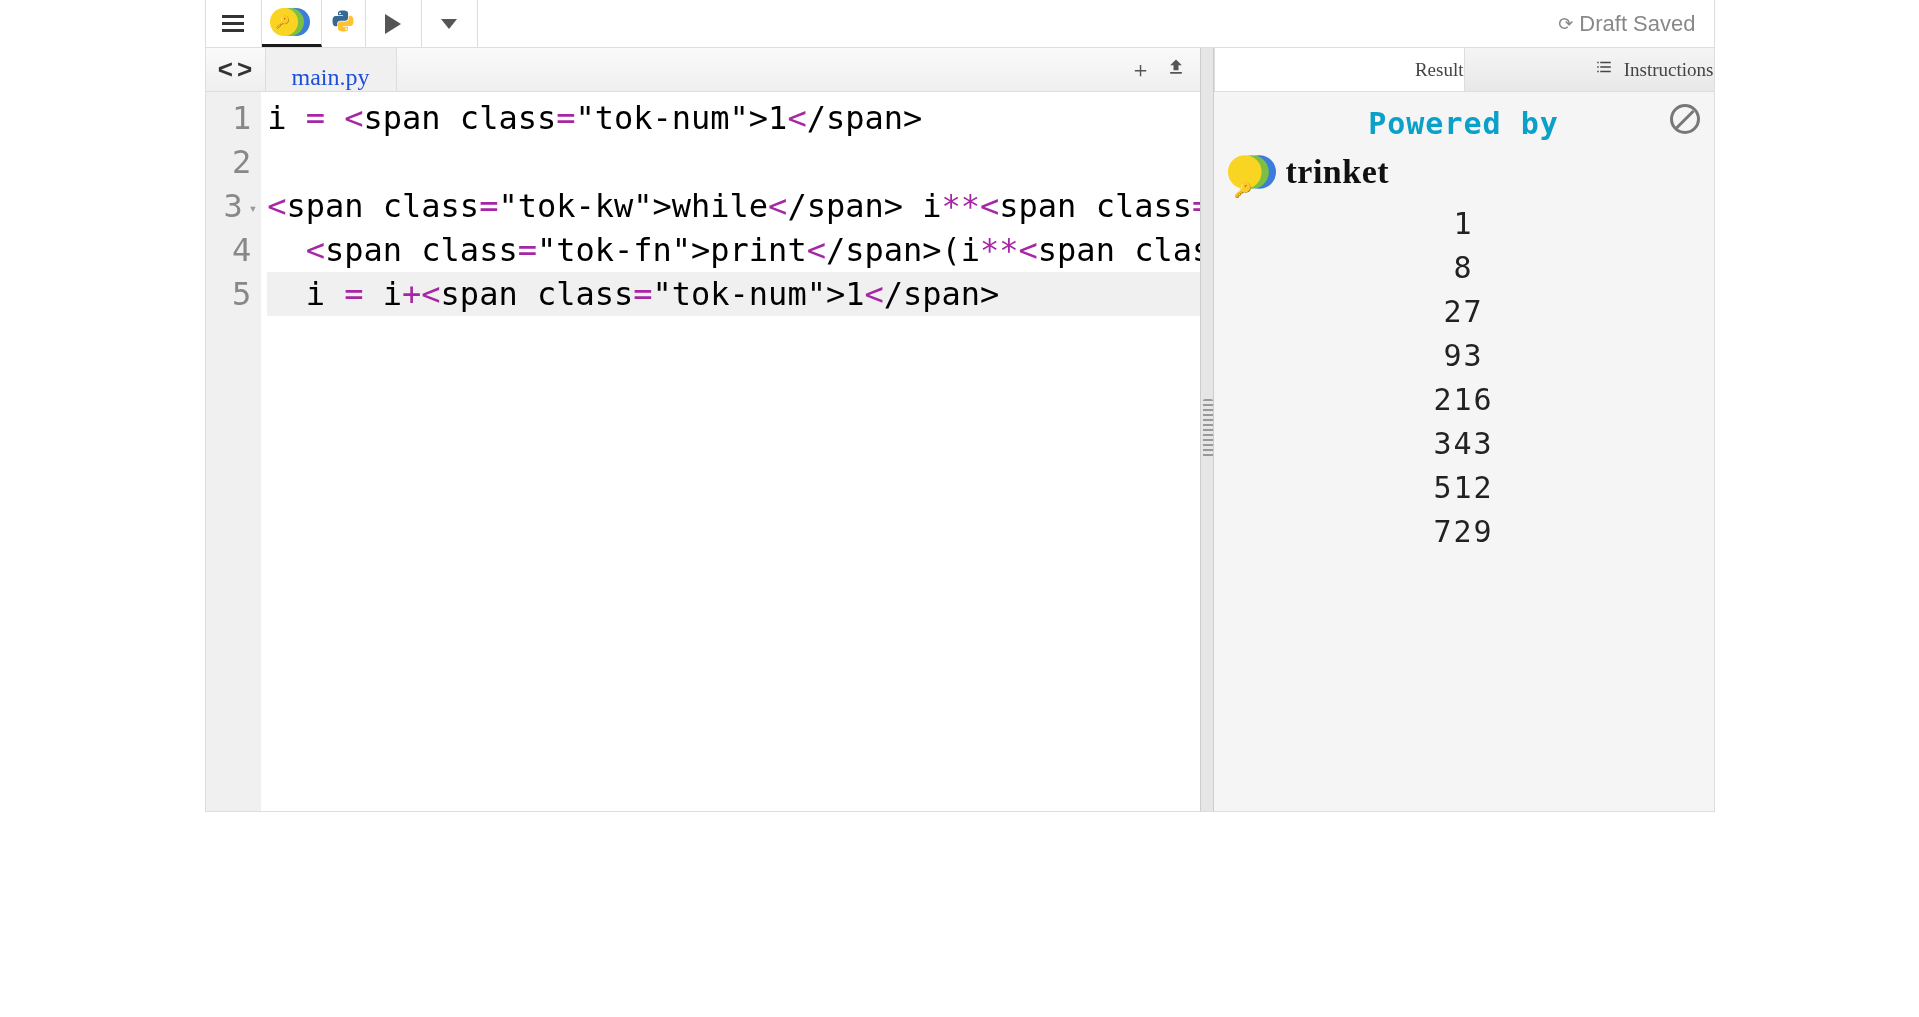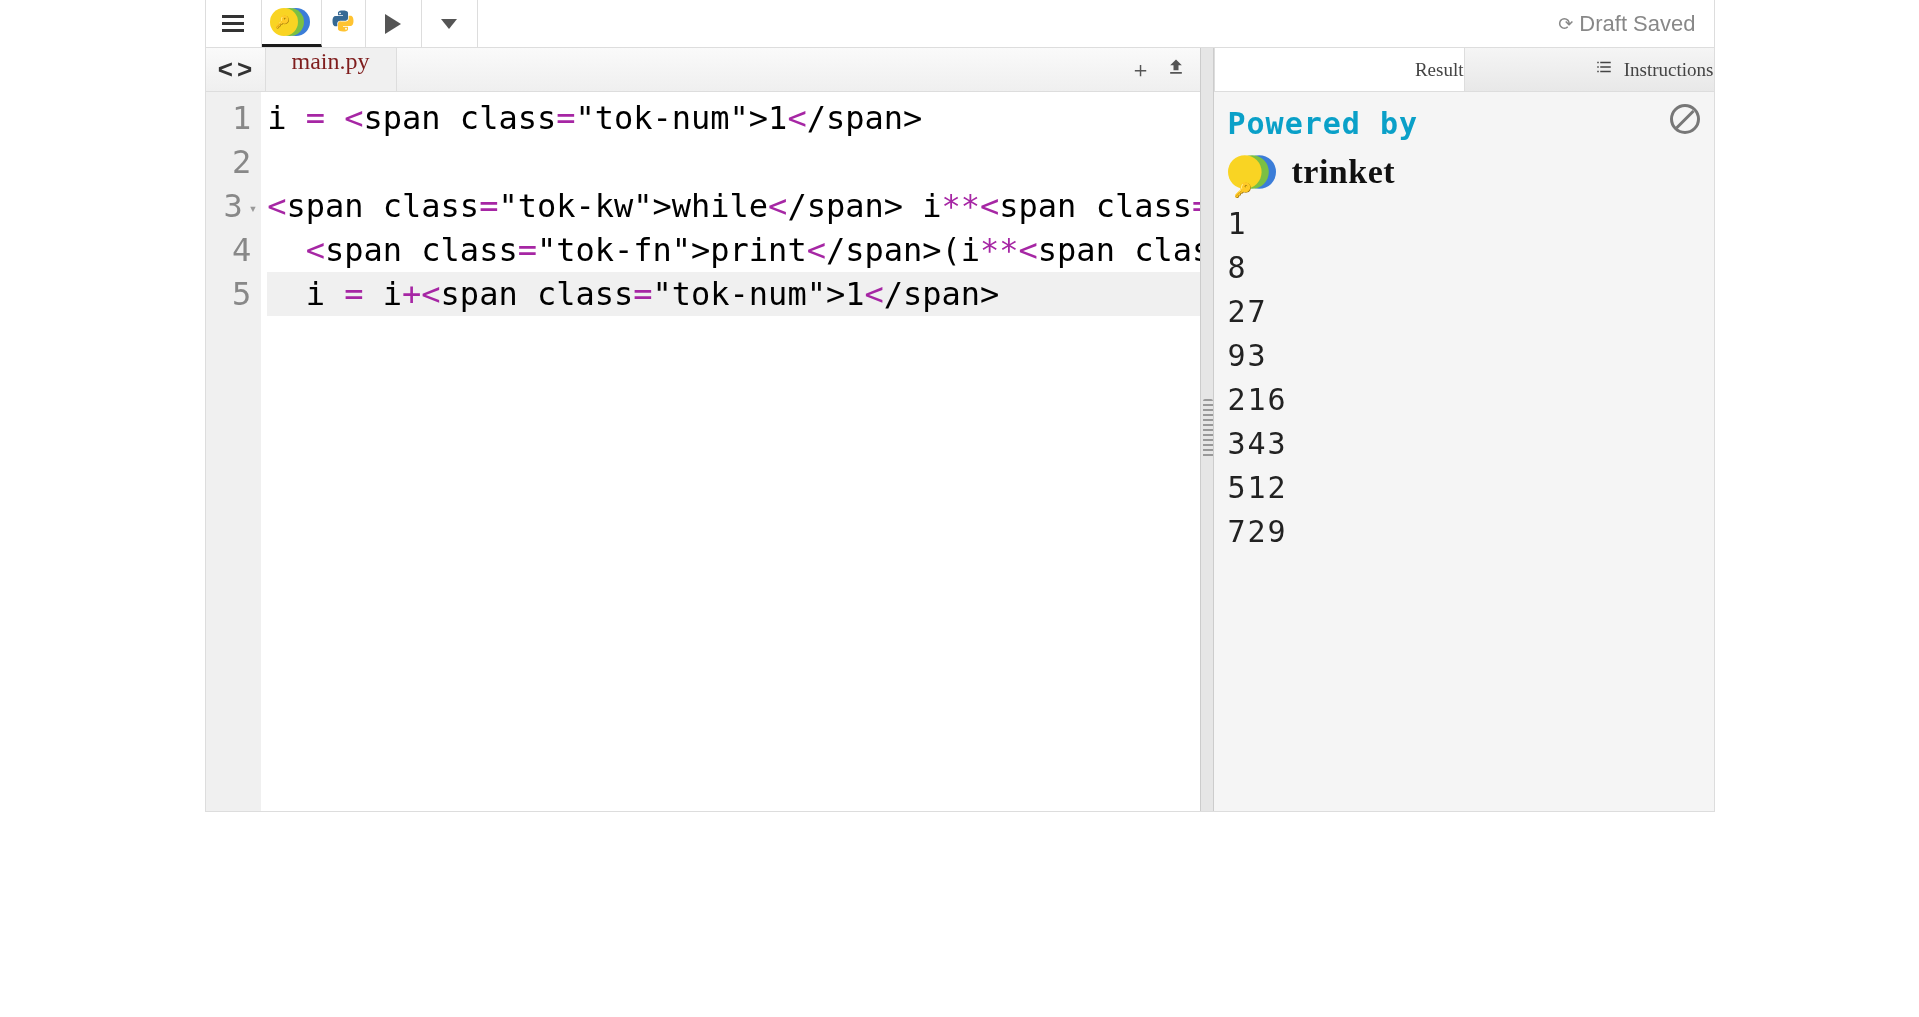--- a/index.html
+++ b/index.html
@@ -137,26 +137,26 @@
     gap: 4px;
     font-size: 26px;
     font-weight: bold;
     color: #333;
     border-right: 1px solid #ddd;
     cursor: pointer;
   }
   .file-tab {
     padding: 0 26px;
     display:flex;
-    align-items:flex-start;
+    align-items:flex-end;
     font-size: 24px;
     font-family: "Georgia", serif;
     background: #f0f0f0;
     border-right: 1px solid #ddd;
-    color: #7f1d1d;
+    color: #1d4ed8;
     cursor: pointer;
   }
   .file-bar-spacer { flex:1; }
   .file-actions {
     display:flex;
     align-items:center;
     gap: 14px;
     padding-right: 14px;
     color: #555;
     font-size: 22px;
@@ -224,20 +224,21 @@
   .result-area {
     flex:1;
     position:relative;
     background:#f5f5f5;
     padding: 10px 14px;
     font-family: "Menlo","Consolas",monospace;
     font-size: 30px;
     line-height: 44px;
     color:#222;
     overflow:auto;
+    text-align:center;
   }
   .powered {
     color: #0aa0c8;
     font-family: "Menlo","Consolas",monospace;
     font-weight: bold;
     letter-spacing: 1px;
     font-size: 30px;
   }
   .trinket-brand {
     display:flex;
@@ -245,21 +246,20 @@
     gap: 6px;
     margin: 4px 0 8px 0;
   }
   .trinket-brand .trinket-logo { transform: scale(1.2); transform-origin:left center; width:52px; }
   .trinket-word {
     font-family: "Georgia", serif;
     font-size: 34px;
     font-weight: bold;
     color:#111;
     letter-spacing: 0.5px;
-    margin-left: 6px;
   }
   .stop-icon {
     position:absolute;
     top: 12px;
     right: 14px;
     width: 30px;
     height: 30px;
     border: 3px solid #777;
     border-radius: 50%;
     display:flex;

